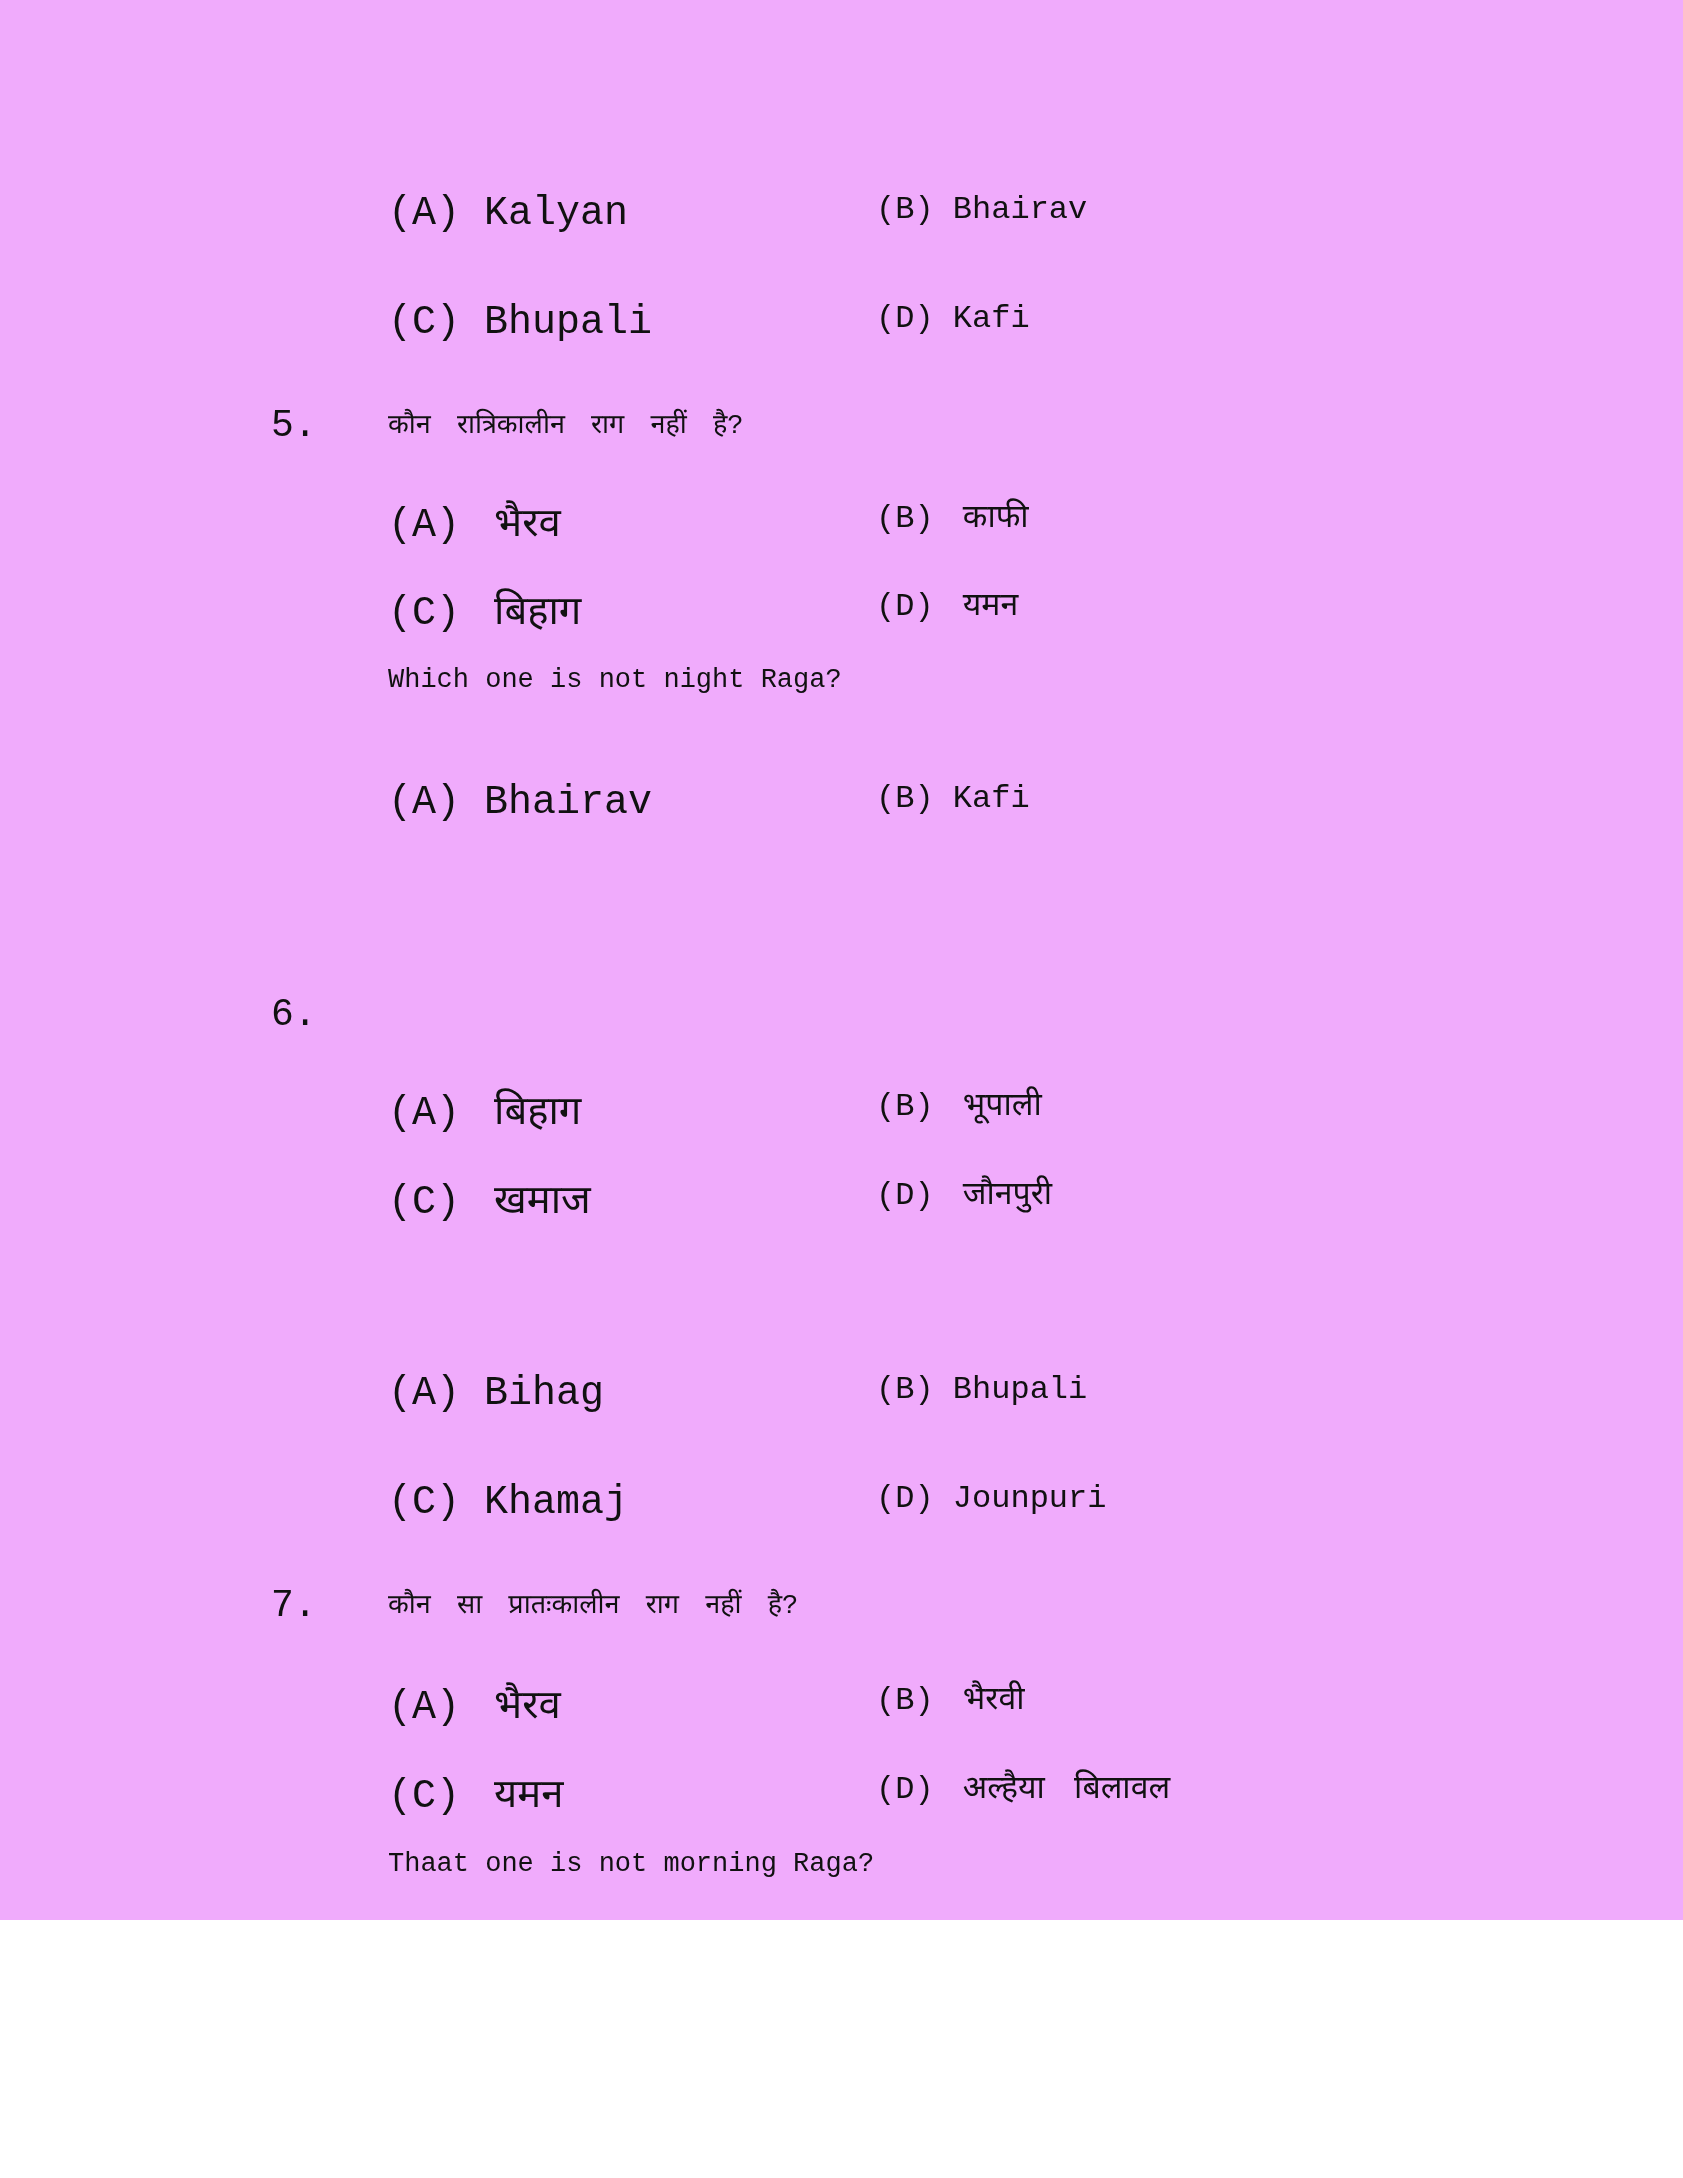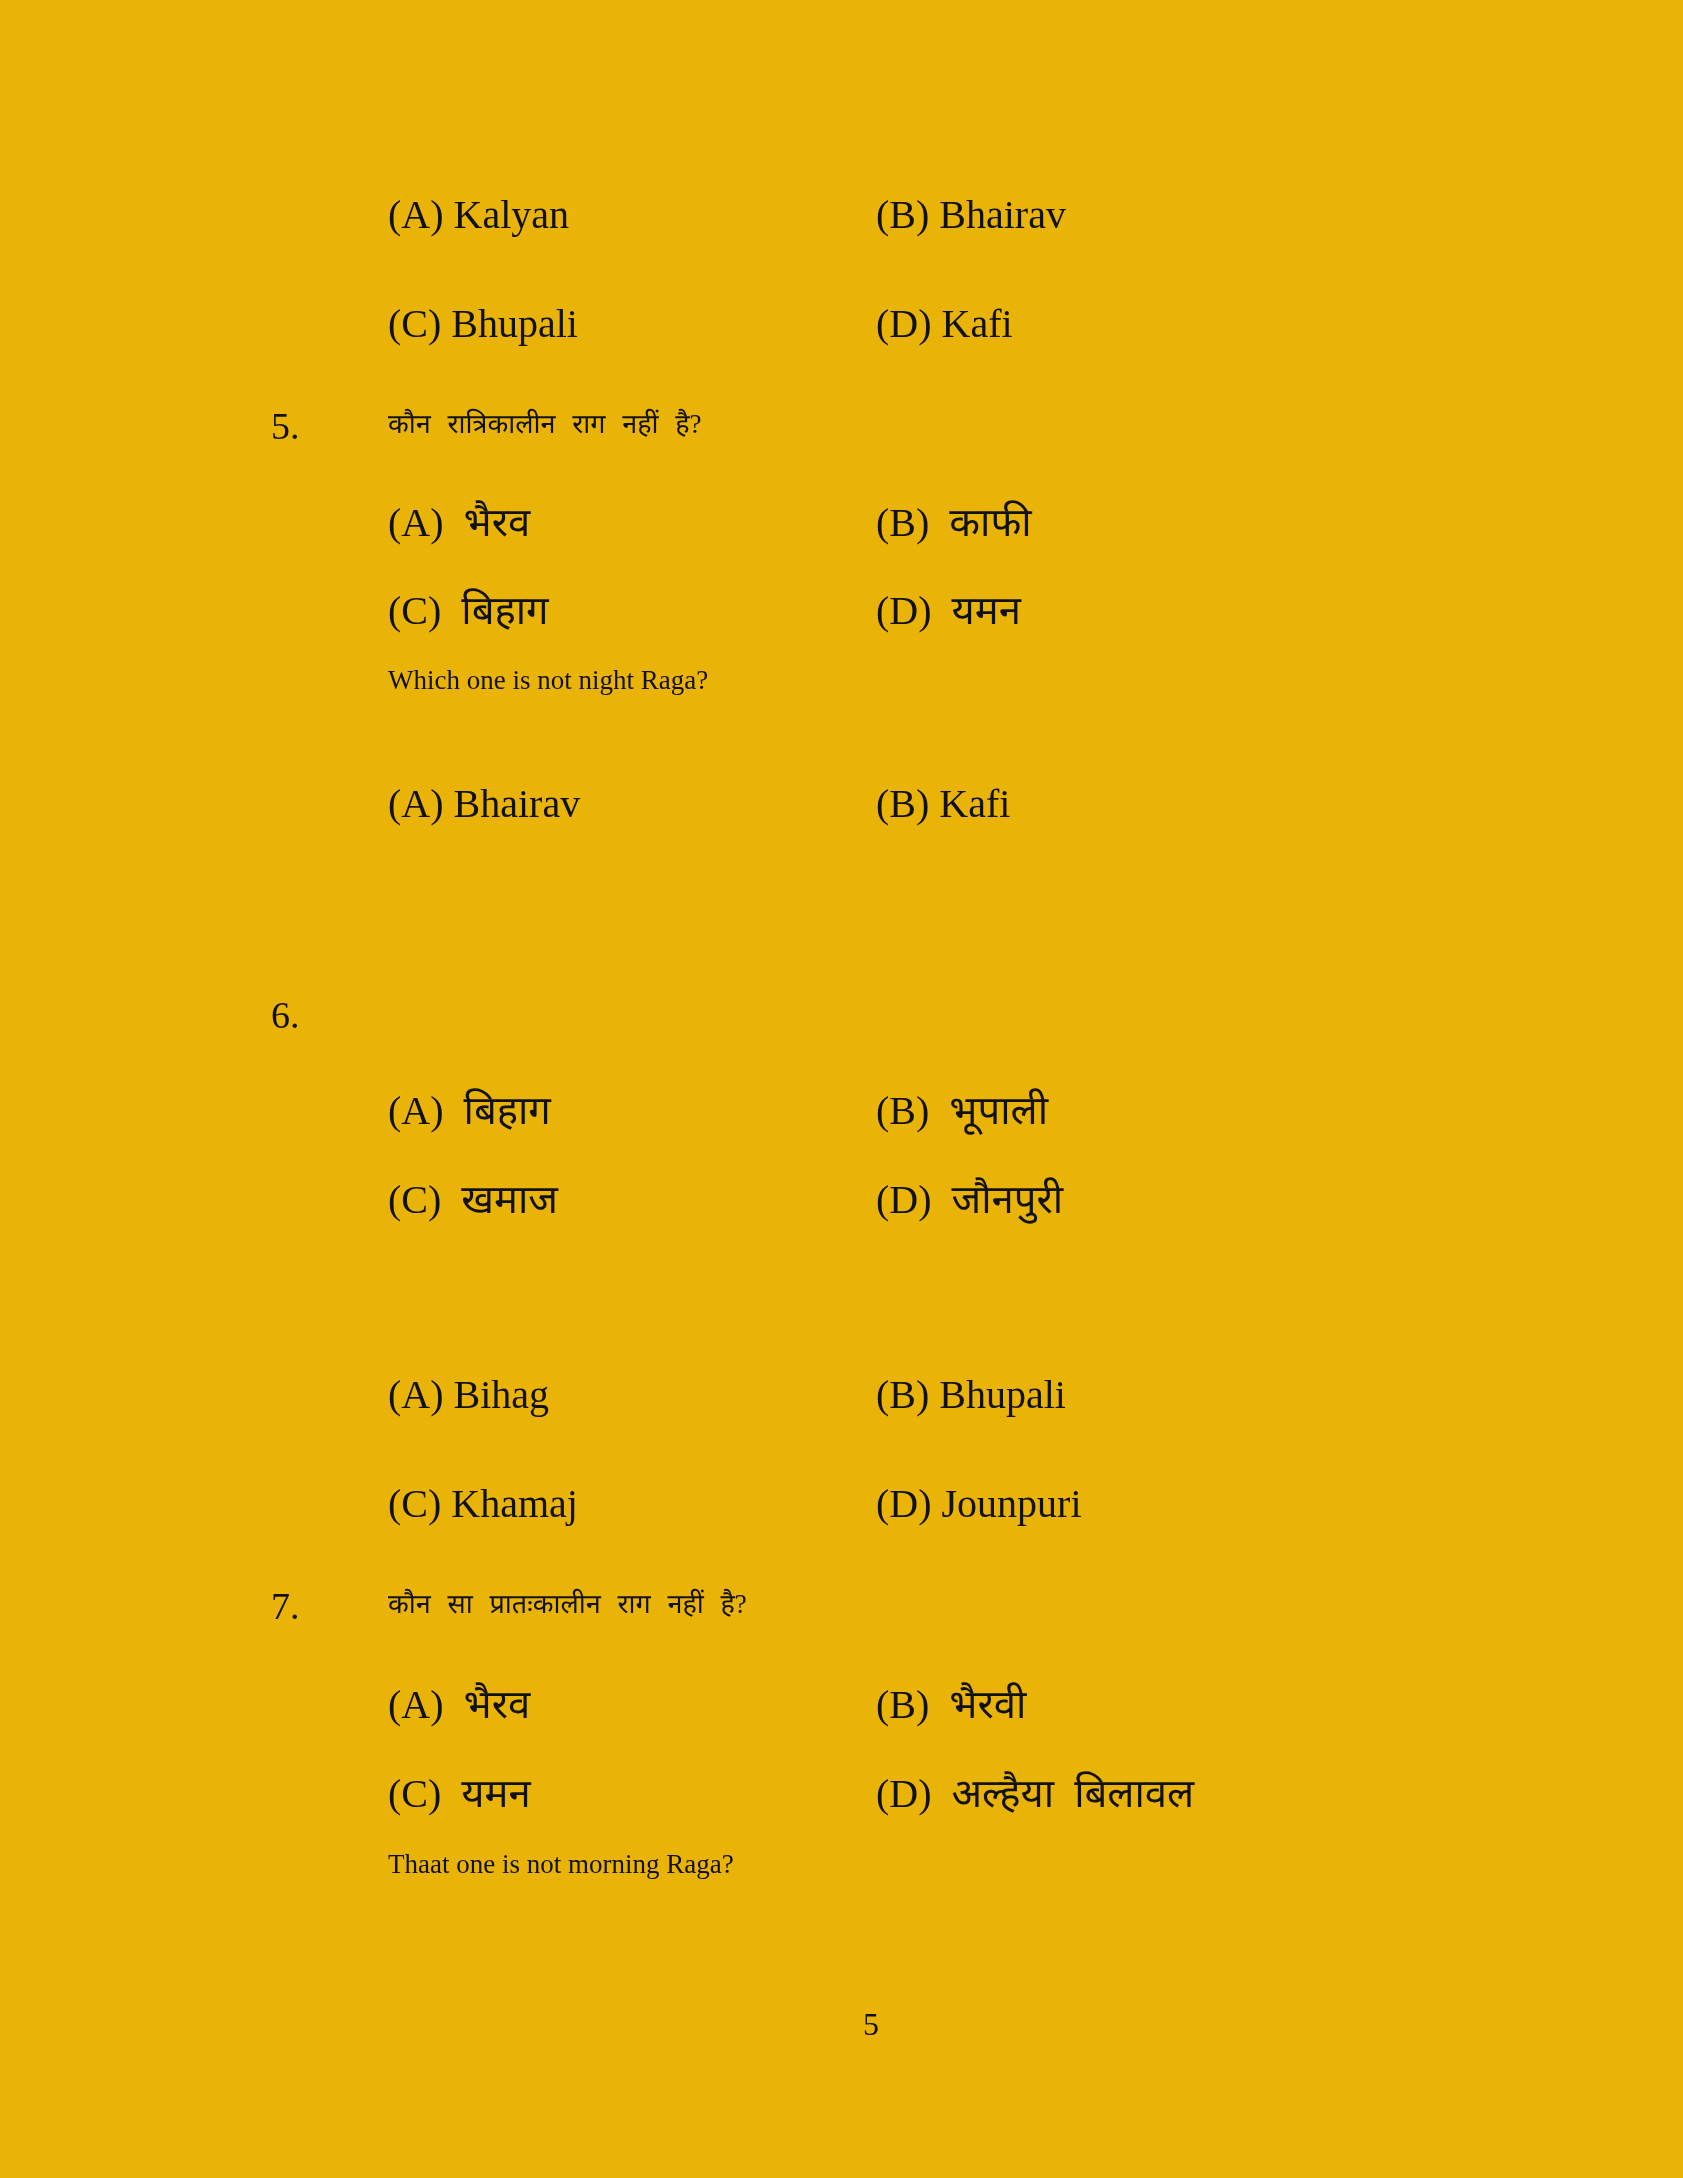--- a/index.html
+++ b/index.html
@@ -3,38 +3,38 @@
 <meta charset="utf-8">
 <style>
   html, body {
     margin: 0;
     padding: 0;
     background: #ffffff;
   }
   .page {
     position: relative;
     width: 1683px;
-    height: 2178px;
-    background: #eab308;
-    font-family: Liberation Serif, serif;
+    height: 1920px;
+    background: #f0abfc;
+    font-family: Liberation Mono, monospace;
     color: #111111;
     overflow: hidden;
   }
   .row {
     position: absolute;
     left: 0;
     width: 100%;
     height: 59px;
   }
   .abs { position: absolute; top: 0; white-space: nowrap; }
   .qnum  { left: 271px; font-size: 38px; }
   .qtext { left: 388px; font-size: 27px; }
   .hindi { word-spacing: 10px; }
   .opt1  { left: 388px; font-size: 40px; }
-  .opt2  { left: 876px; font-size: 40px; text-align: right; }
+  .opt2  { left: 876px; font-size: 32px; text-align: right; }
   .page-number {
     position: absolute;
     left: 863px;
     top: 2006px;
     font-size: 32px;
     color: #111111;
   }
 </style>
 </head>
 <body>

